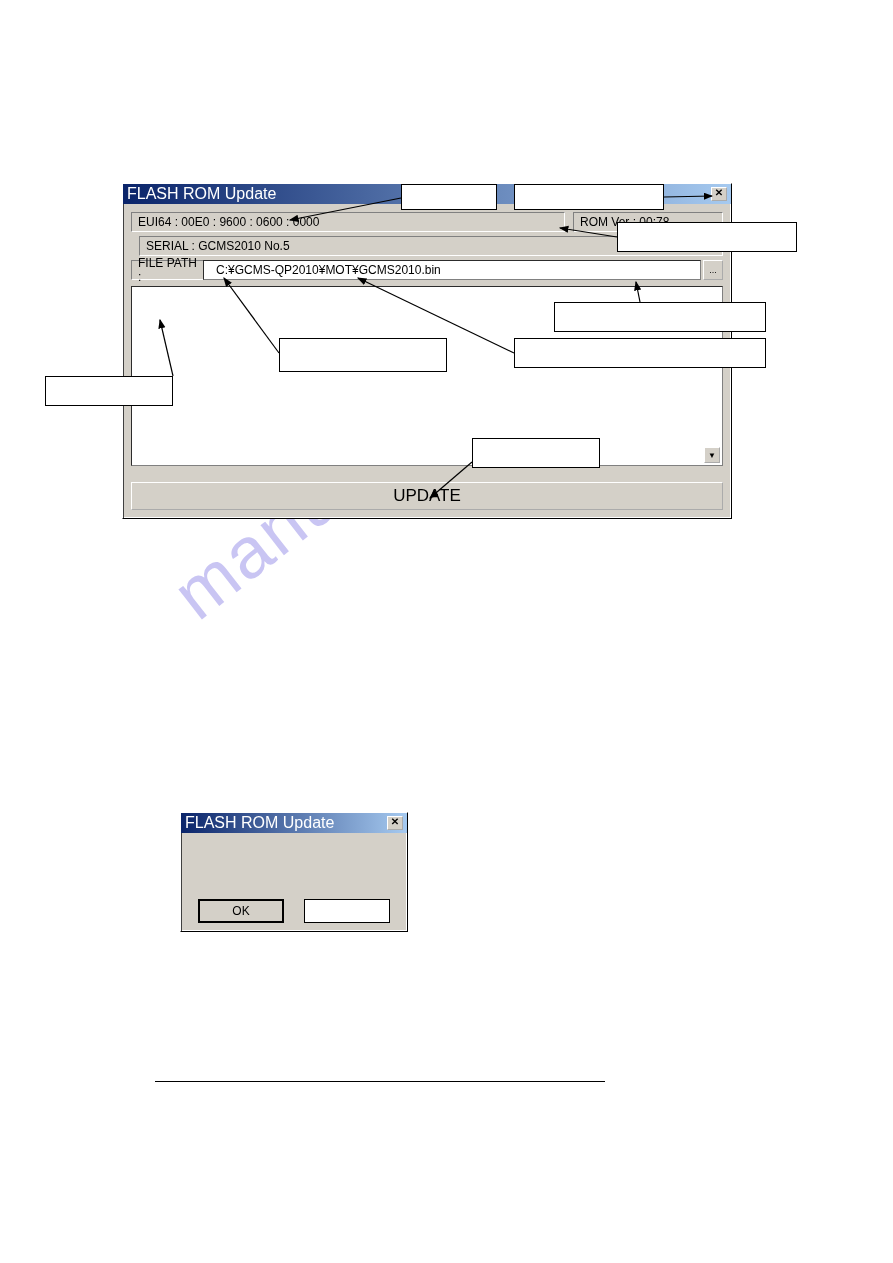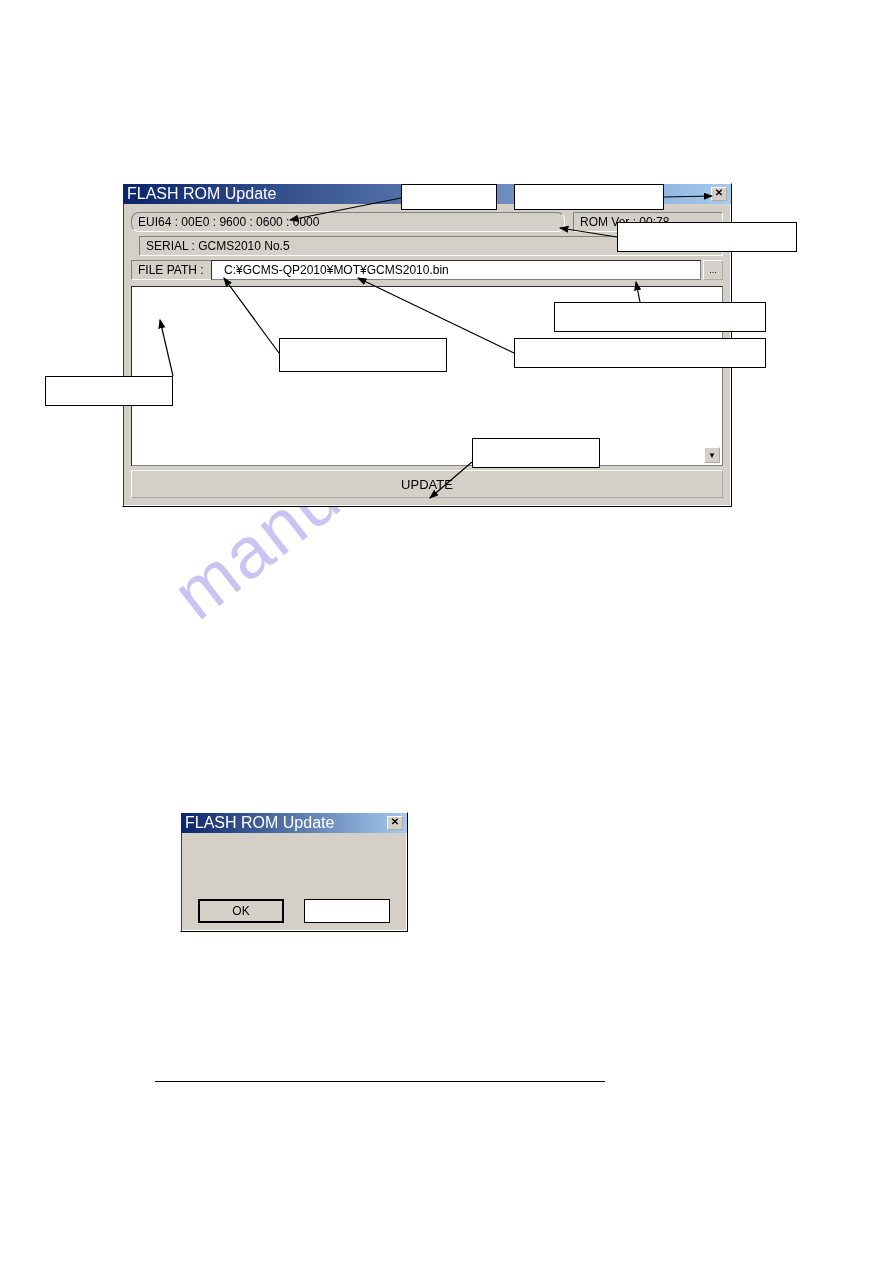--- a/index.html
+++ b/index.html
@@ -98,24 +98,24 @@
       background: #d4d0c8;
       border: 1px outset #fff;
       font-size: 8px;
       display: flex;
       align-items: center;
       justify-content: center;
     }
     .update-btn {
       width: 100%;
       height: 28px;
-      margin-top: 4px;
-      background: #d4d0c8;
-      border: 1px outset #fff;
-      font-size: 13px;
+      margin-top: 16px;
+      background: #d4d0c8;
+      border: 1px outset #fff;
+      font-size: 17px;
       cursor: pointer;
     }
 
     
     .callout {
       position: absolute;
       background: #fff;
       border: 1px solid #000;
       z-index: 5;
     }
@@ -164,26 +164,26 @@
 
 <div class="watermark">manualshive.com</div>
 
 <div class="window" style="left:122px; top:183px; width:610px;">
   <div class="titlebar">
     <span class="titlebar-text">FLASH ROM Update</span>
     <span class="close-btn">✕</span>
   </div>
   <div class="win-body">
     <div class="row1">
-      <div class="sunken-field" style="flex:1;border-radius:8px;">EUI64 : 00E0 : 9600 : 0600 : 0000</div>
+      <div class="sunken-field" style="flex:1;">EUI64 : 00E0 : 9600 : 0600 : 0000</div>
       <div class="sunken-field" style="width:150px;">ROM Ver : 00:78</div>
     </div>
     <div class="sunken-field" style="margin-bottom:4px;margin-left:8px;">SERIAL :    GCMS2010 No.5</div>
     <div class="file-row">
-      <div class="sunken-field" style="width:80px; border-right:none;">FILE PATH :</div>
+      <div class="sunken-field" style="width:72px; border-right:none;">FILE PATH :</div>
       <div class="file-path-box">C:¥GCMS-QP2010¥MOT¥GCMS2010.bin</div>
       <button class="browse-btn">...</button>
     </div>
     <div class="big-white">
       <div class="scrollbar-down">▼</div>
     </div>
     <button class="update-btn">UPDATE</button>
   </div>
 </div>
 

